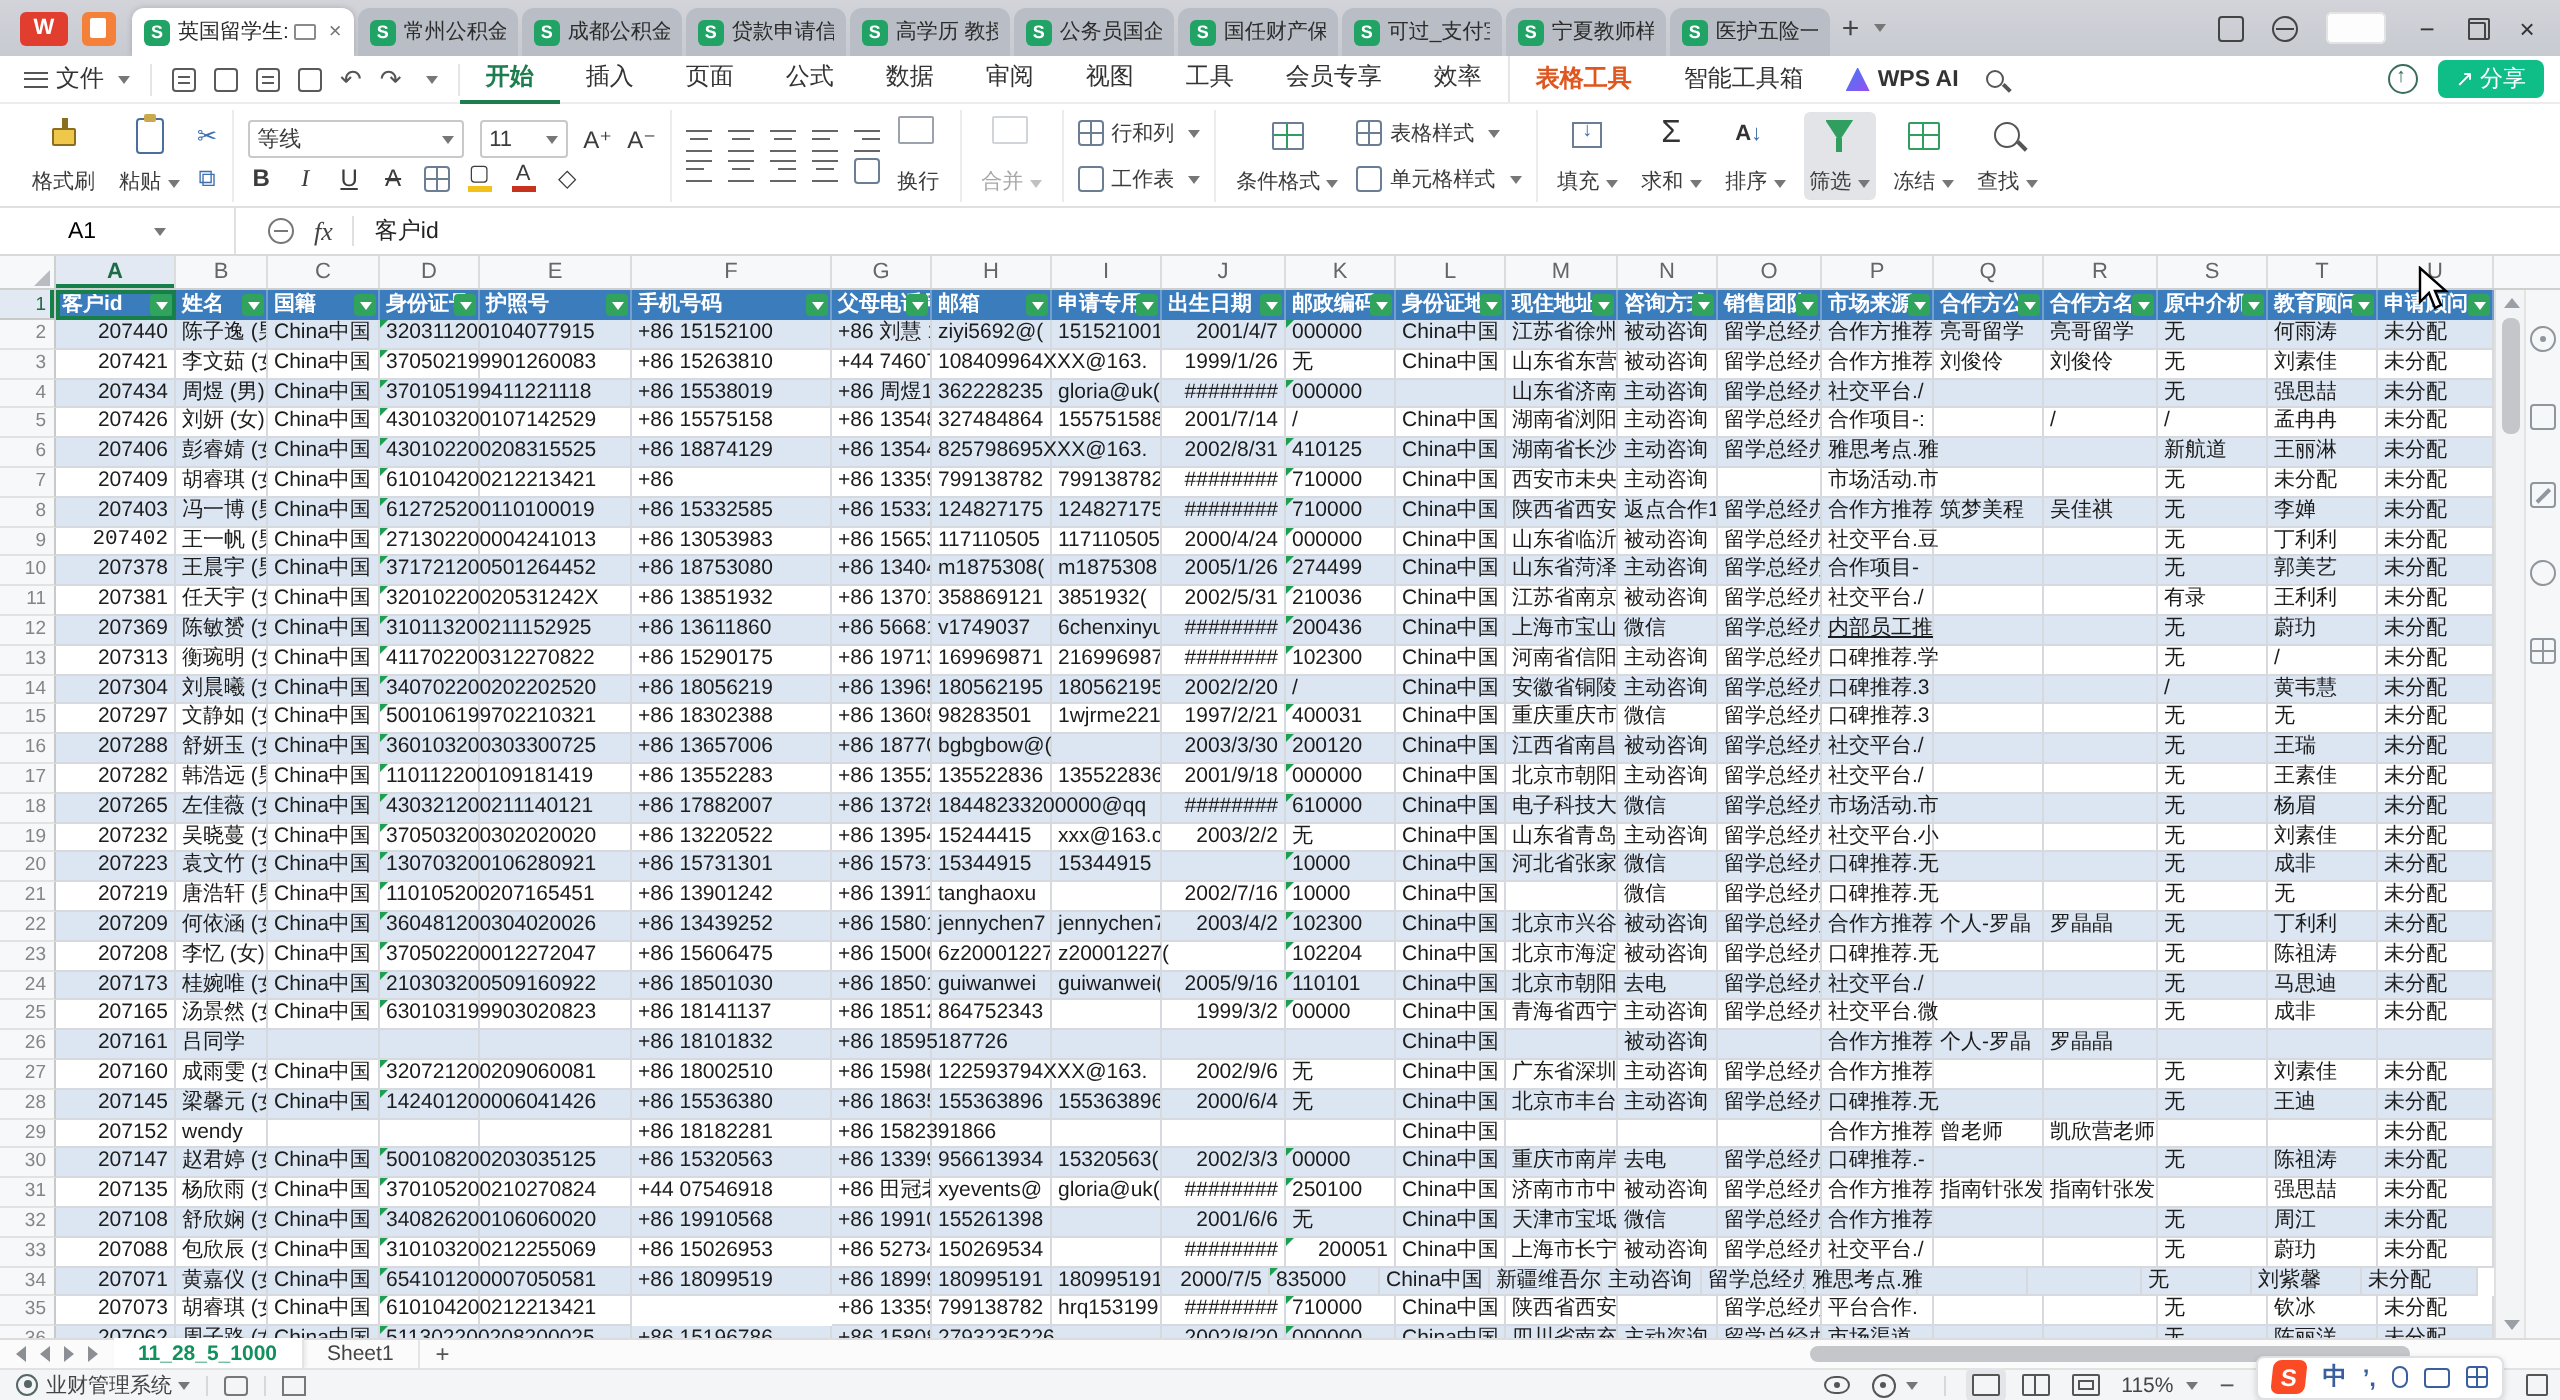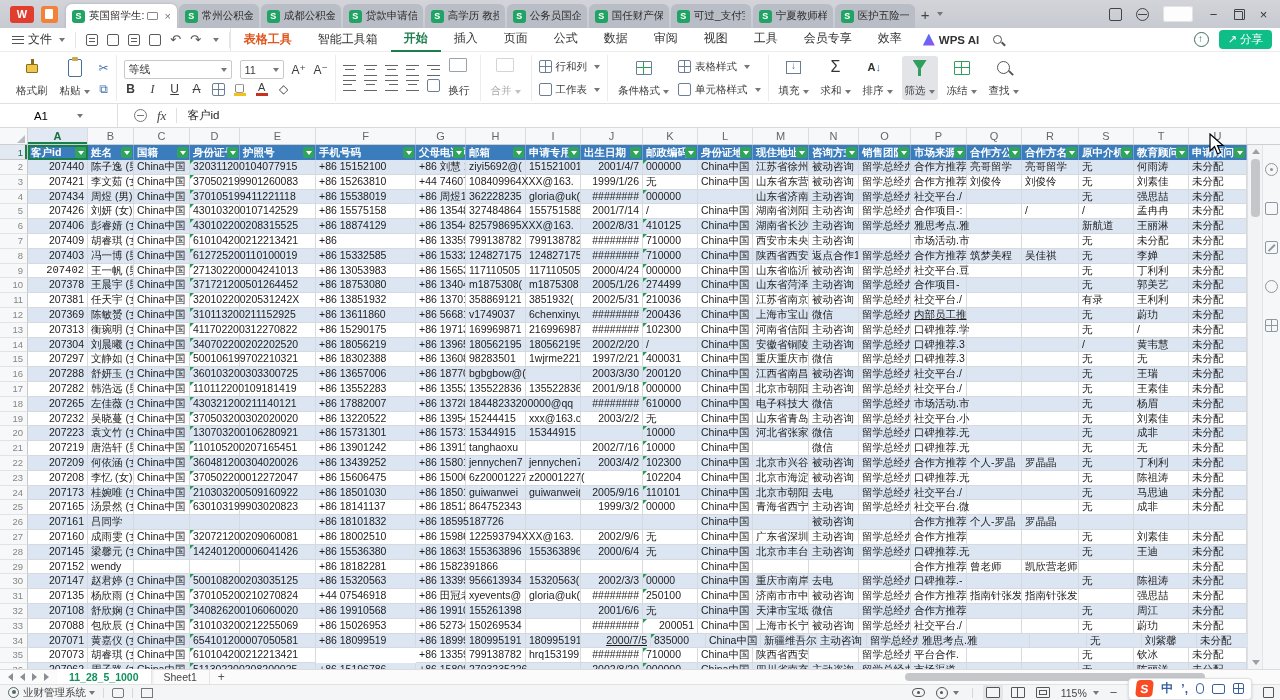--- a/index.html
+++ b/index.html
@@ -284,35 +284,35 @@
     </div>
     <div class="qbar">
       <div class="qi doc"></div>
       <div class="qi"></div>
       <div class="qi doc"></div>
       <div class="qi"></div>
       <span class="undo">↶</span>
       <span class="undo">↷</span>
       <span class="caret"></span>
     </div>
-    <div id="tool-items" style="display:flex;border-left:1px solid #e5e5e5;">
-        <div class="menu-item tool">表格工具</div>
-        <div class="menu-item">智能工具箱</div>
-      </div>
     <div id="menu-items" style="display:flex;">
         <div class="menu-item active">开始</div>
         <div class="menu-item">插入</div>
         <div class="menu-item">页面</div>
         <div class="menu-item">公式</div>
         <div class="menu-item">数据</div>
         <div class="menu-item">审阅</div>
         <div class="menu-item">视图</div>
         <div class="menu-item">工具</div>
         <div class="menu-item">会员专享</div>
         <div class="menu-item">效率</div>
+      </div>
+    <div id="tool-items" style="display:flex;border-left:1px solid #e5e5e5;">
+        <div class="menu-item tool">表格工具</div>
+        <div class="menu-item">智能工具箱</div>
       </div>
     <div class="ai-chip">
       <div class="ai-logo"></div>
       <span>WPS AI</span>
     </div>
     <div class="mag"></div>
     <div class="up-circ"></div>
     <div class="share-btn">
       <span style="font-size:11px;">↗</span>
         <span>分享</span>
@@ -1300,21 +1300,21 @@
         <div class="gut">34</div>
         <div class="cell band ar" style="width: 60px;">207071</div>
         <div class="cell band" style="width: 46px;">黄嘉仪 (女</div>
         <div class="cell band" style="width: 56px;">China中国</div>
         <div class="cell band ovf mark" style="width: 50px;">654101200007050581</div>
         <div class="cell band" style="width: 76px;"></div>
         <div class="cell band" style="width: 100px;">+86 18099519</div>
         <div class="cell band" style="width: 50px;">+86 1899937166</div>
         <div class="cell band" style="width: 60px;">180995191</div>
         <div class="cell band" style="width: 55px;">180995191</div>
-        <div class="cell band ar" style="width: 70px; text-decoration: underline;">2000/7/5</div>
+        <div class="cell band ar" style="width: 54px;">2000/7/5</div>
         <div class="cell band mark" style="width: 55px;">835000</div>
         <div class="cell band" style="width: 55px;">China中国</div>
         <div class="cell band" style="width: 56px;">新疆维吾尔</div>
         <div class="cell band" style="width: 50px;">主动咨询</div>
         <div class="cell band" style="width: 52px;">留学总经办</div>
         <div class="cell band ovf" style="width: 56px;">雅思考点.雅</div>
         <div class="cell band" style="width: 55px;"></div>
         <div class="cell band" style="width: 57px;"></div>
         <div class="cell band" style="width: 55px;">无</div>
         <div class="cell band" style="width: 55px;">刘紫馨</div>

